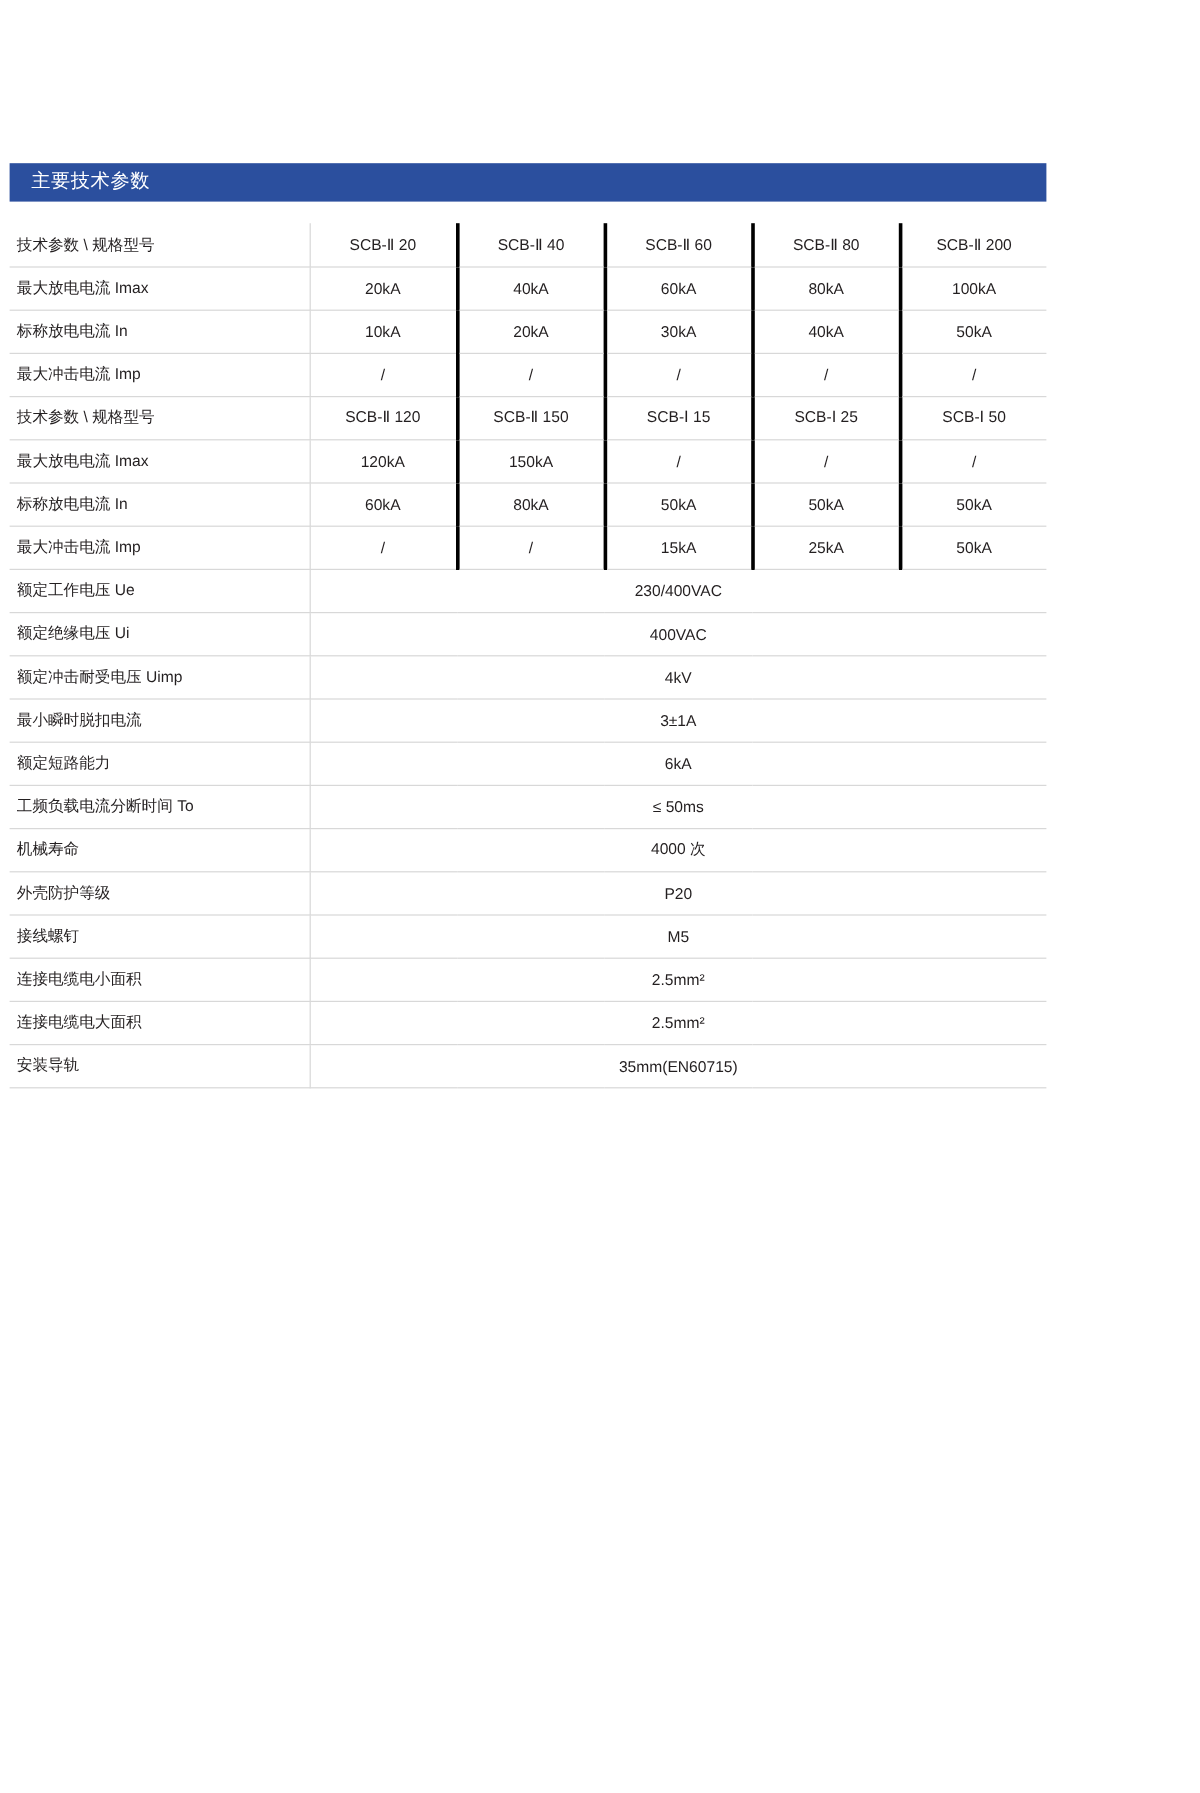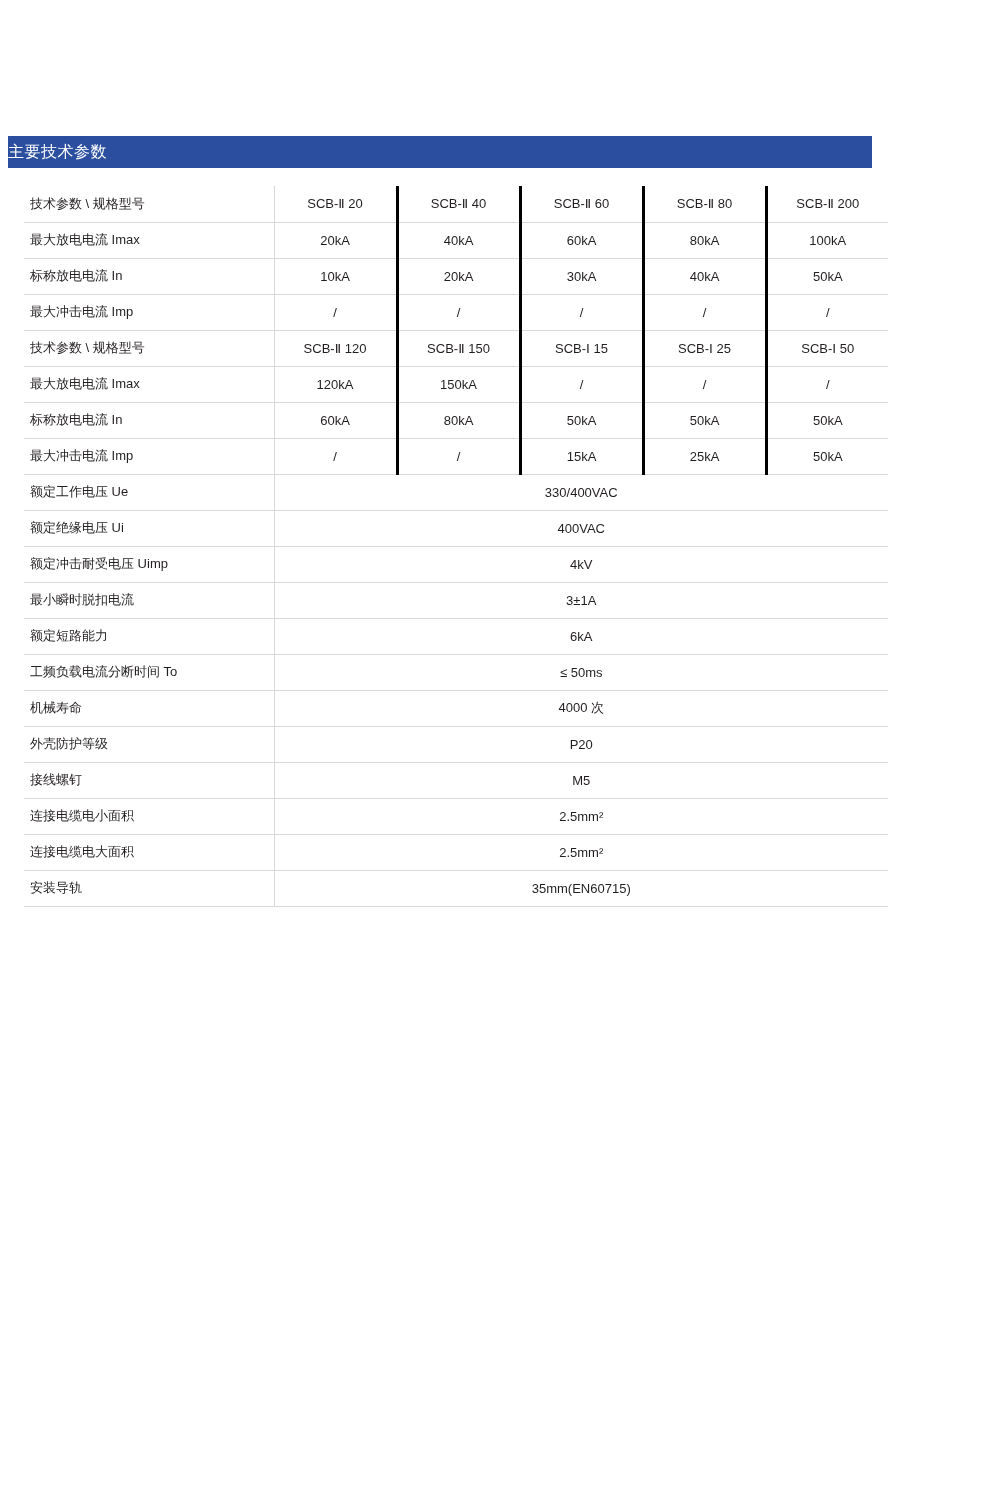--- a/index.html
+++ b/index.html
@@ -25,33 +25,33 @@
   .section-header {
     position: absolute;
     left: 8px;
     top: 136px;
     width: 864px;
     height: 32px;
     background: #2b4f9e;
     color: #ffffff;
     font-size: 16px;
     line-height: 32px;
-    padding-left: 0;
+    padding-left: 18px;
     box-sizing: border-box;
     letter-spacing: 0.5px;
+    font-family: Liberation Mono, monospace;
   }
   table.spec {
     position: absolute;
     left: 8px;
     top: 186px;
     width: 864px;
     border-collapse: collapse;
     font-size: 13px;
     table-layout: fixed;
-    margin-left: 16px;
   }
   table.spec td {
     border-bottom: 1px solid #d8d8d8;
     height: 36px;
     padding: 0 6px;
     box-sizing: border-box;
     vertical-align: middle;
     color: #231f20;
     font-size: 13px;
   }
@@ -157,21 +157,21 @@
         <td class="label">最大冲击电流 Imp</td>
         <td class="val">/</td>
         <td class="val">/</td>
         <td class="val">15kA</td>
         <td class="val">25kA</td>
         <td class="val last">50kA</td>
       </tr>
 
       <tr>
         <td class="label">额定工作电压 Ue</td>
-        <td class="span" colspan="5">330/400VAC</td>
+        <td class="span" colspan="5">230/400VAC</td>
       </tr>
       <tr>
         <td class="label">额定绝缘电压 Ui</td>
         <td class="span" colspan="5">400VAC</td>
       </tr>
       <tr>
         <td class="label">额定冲击耐受电压 Uimp</td>
         <td class="span" colspan="5">4kV</td>
       </tr>
       <tr>

